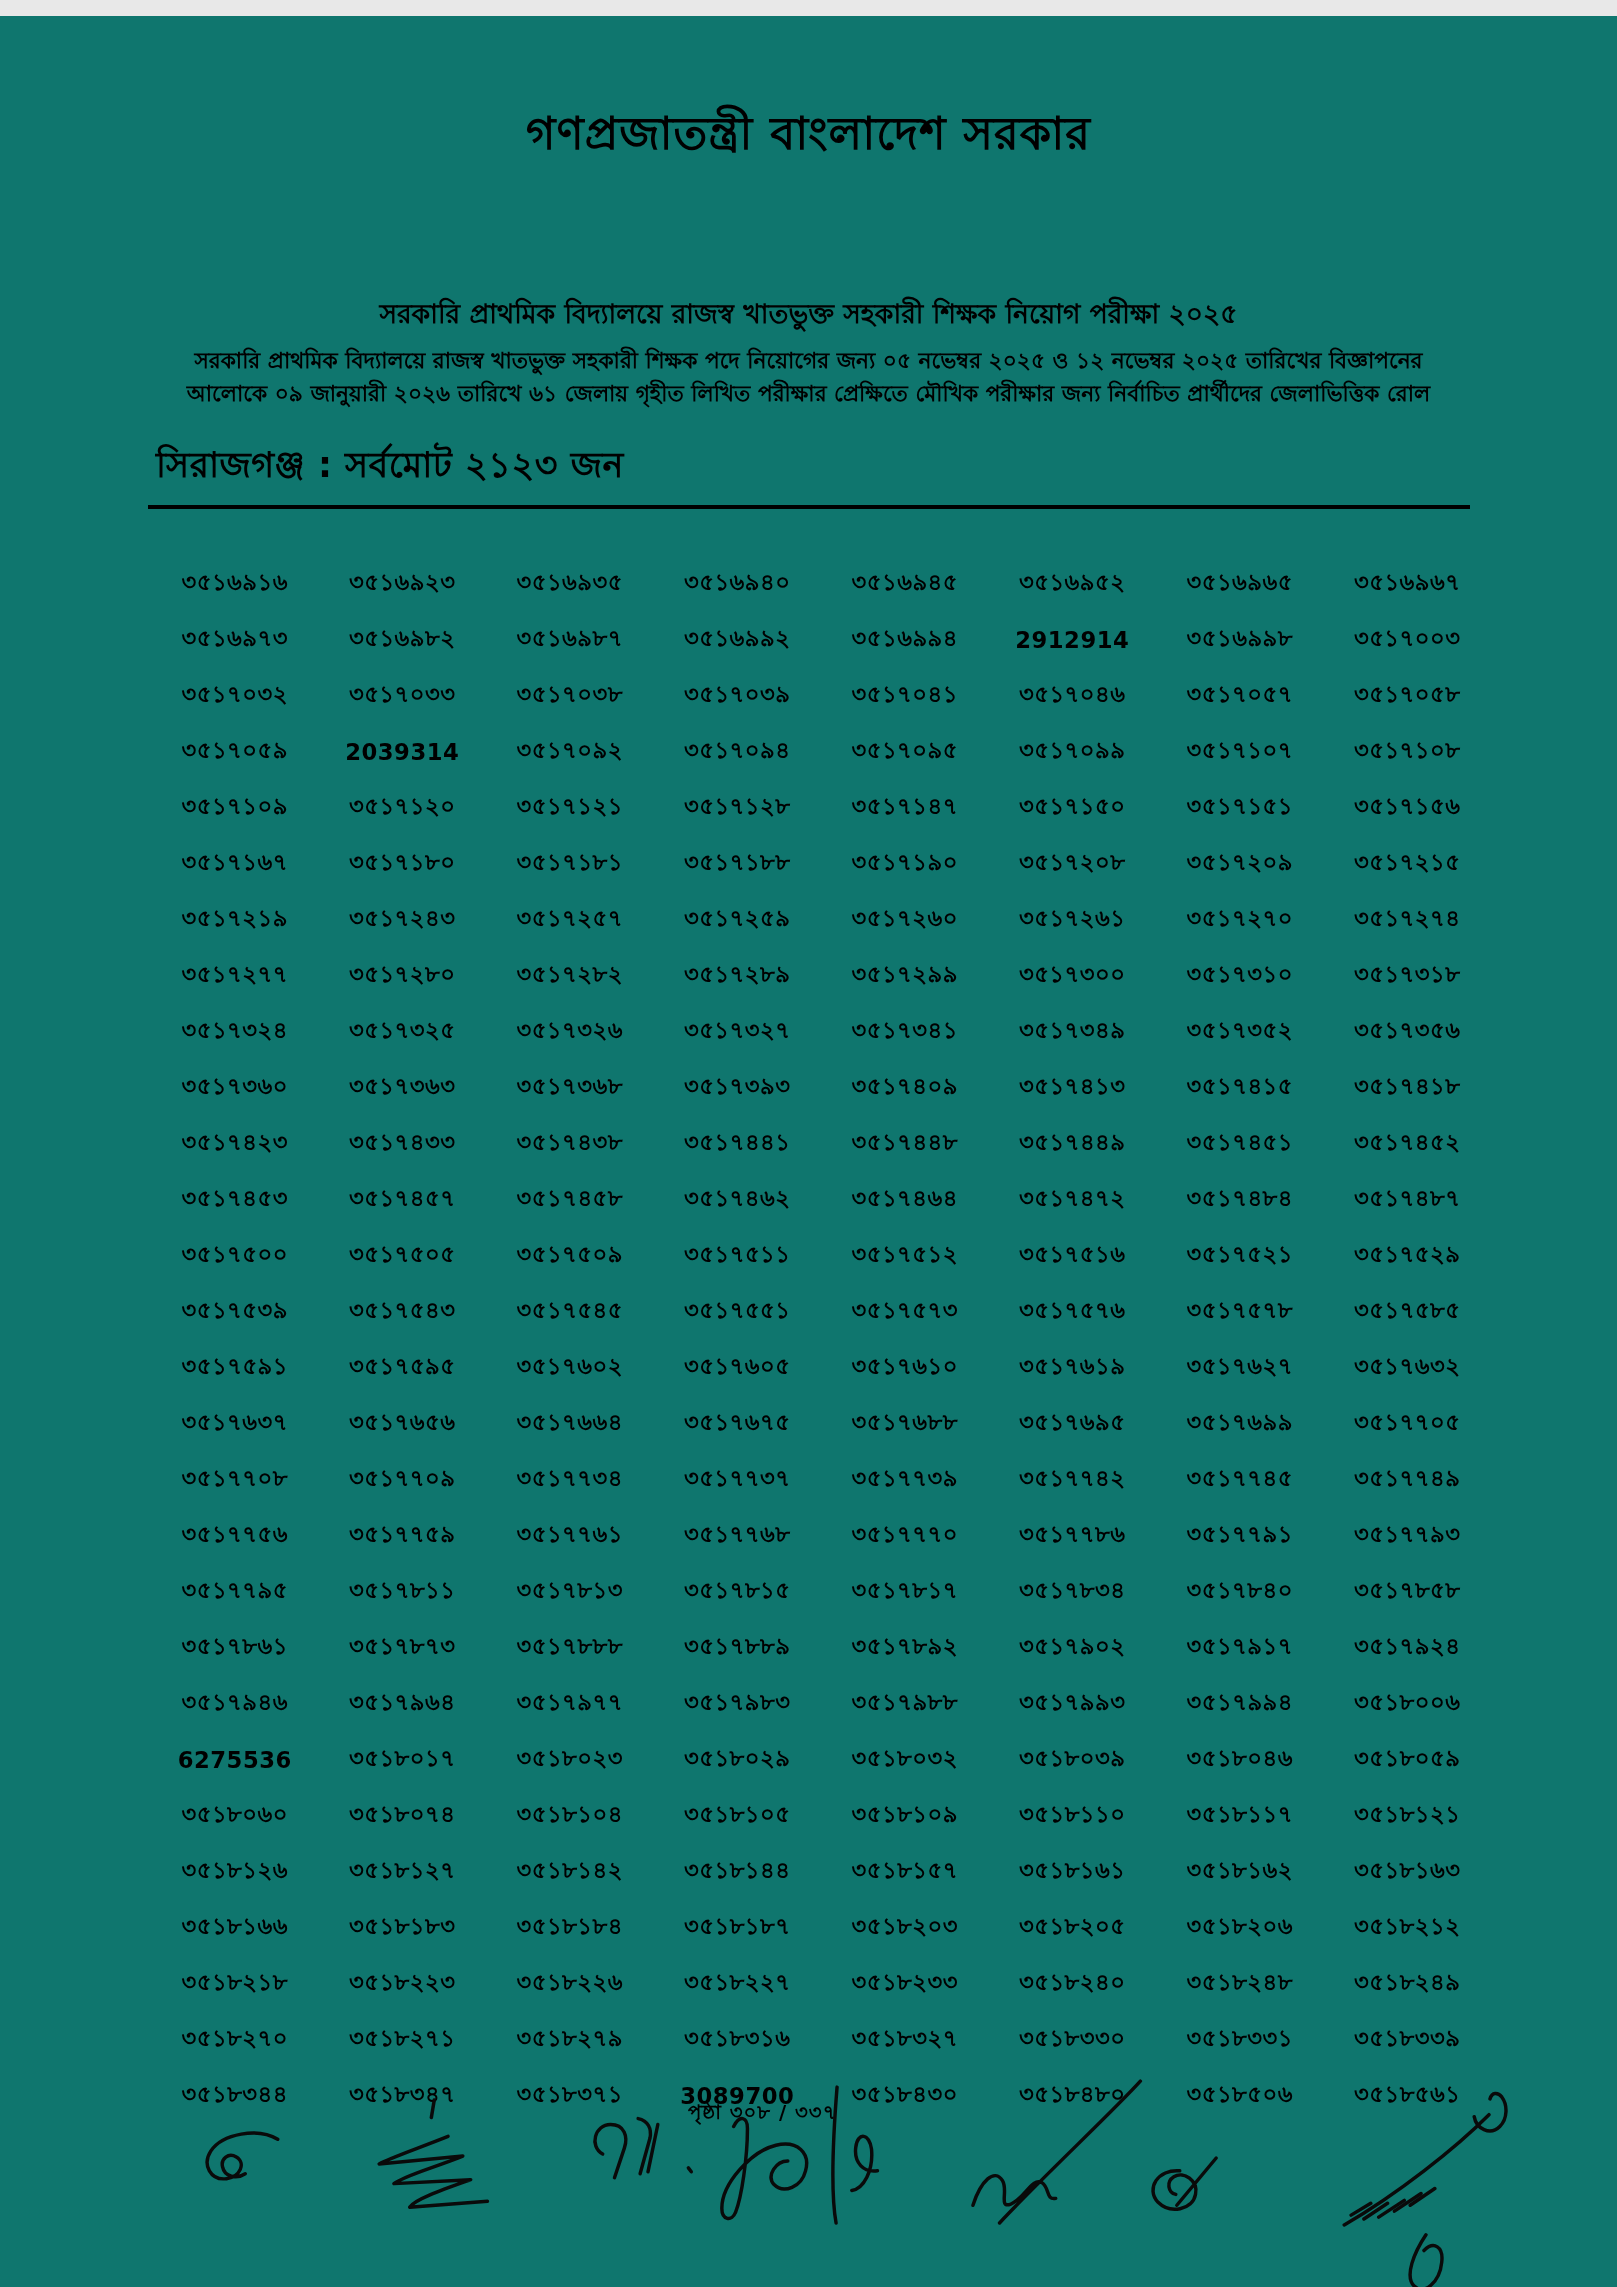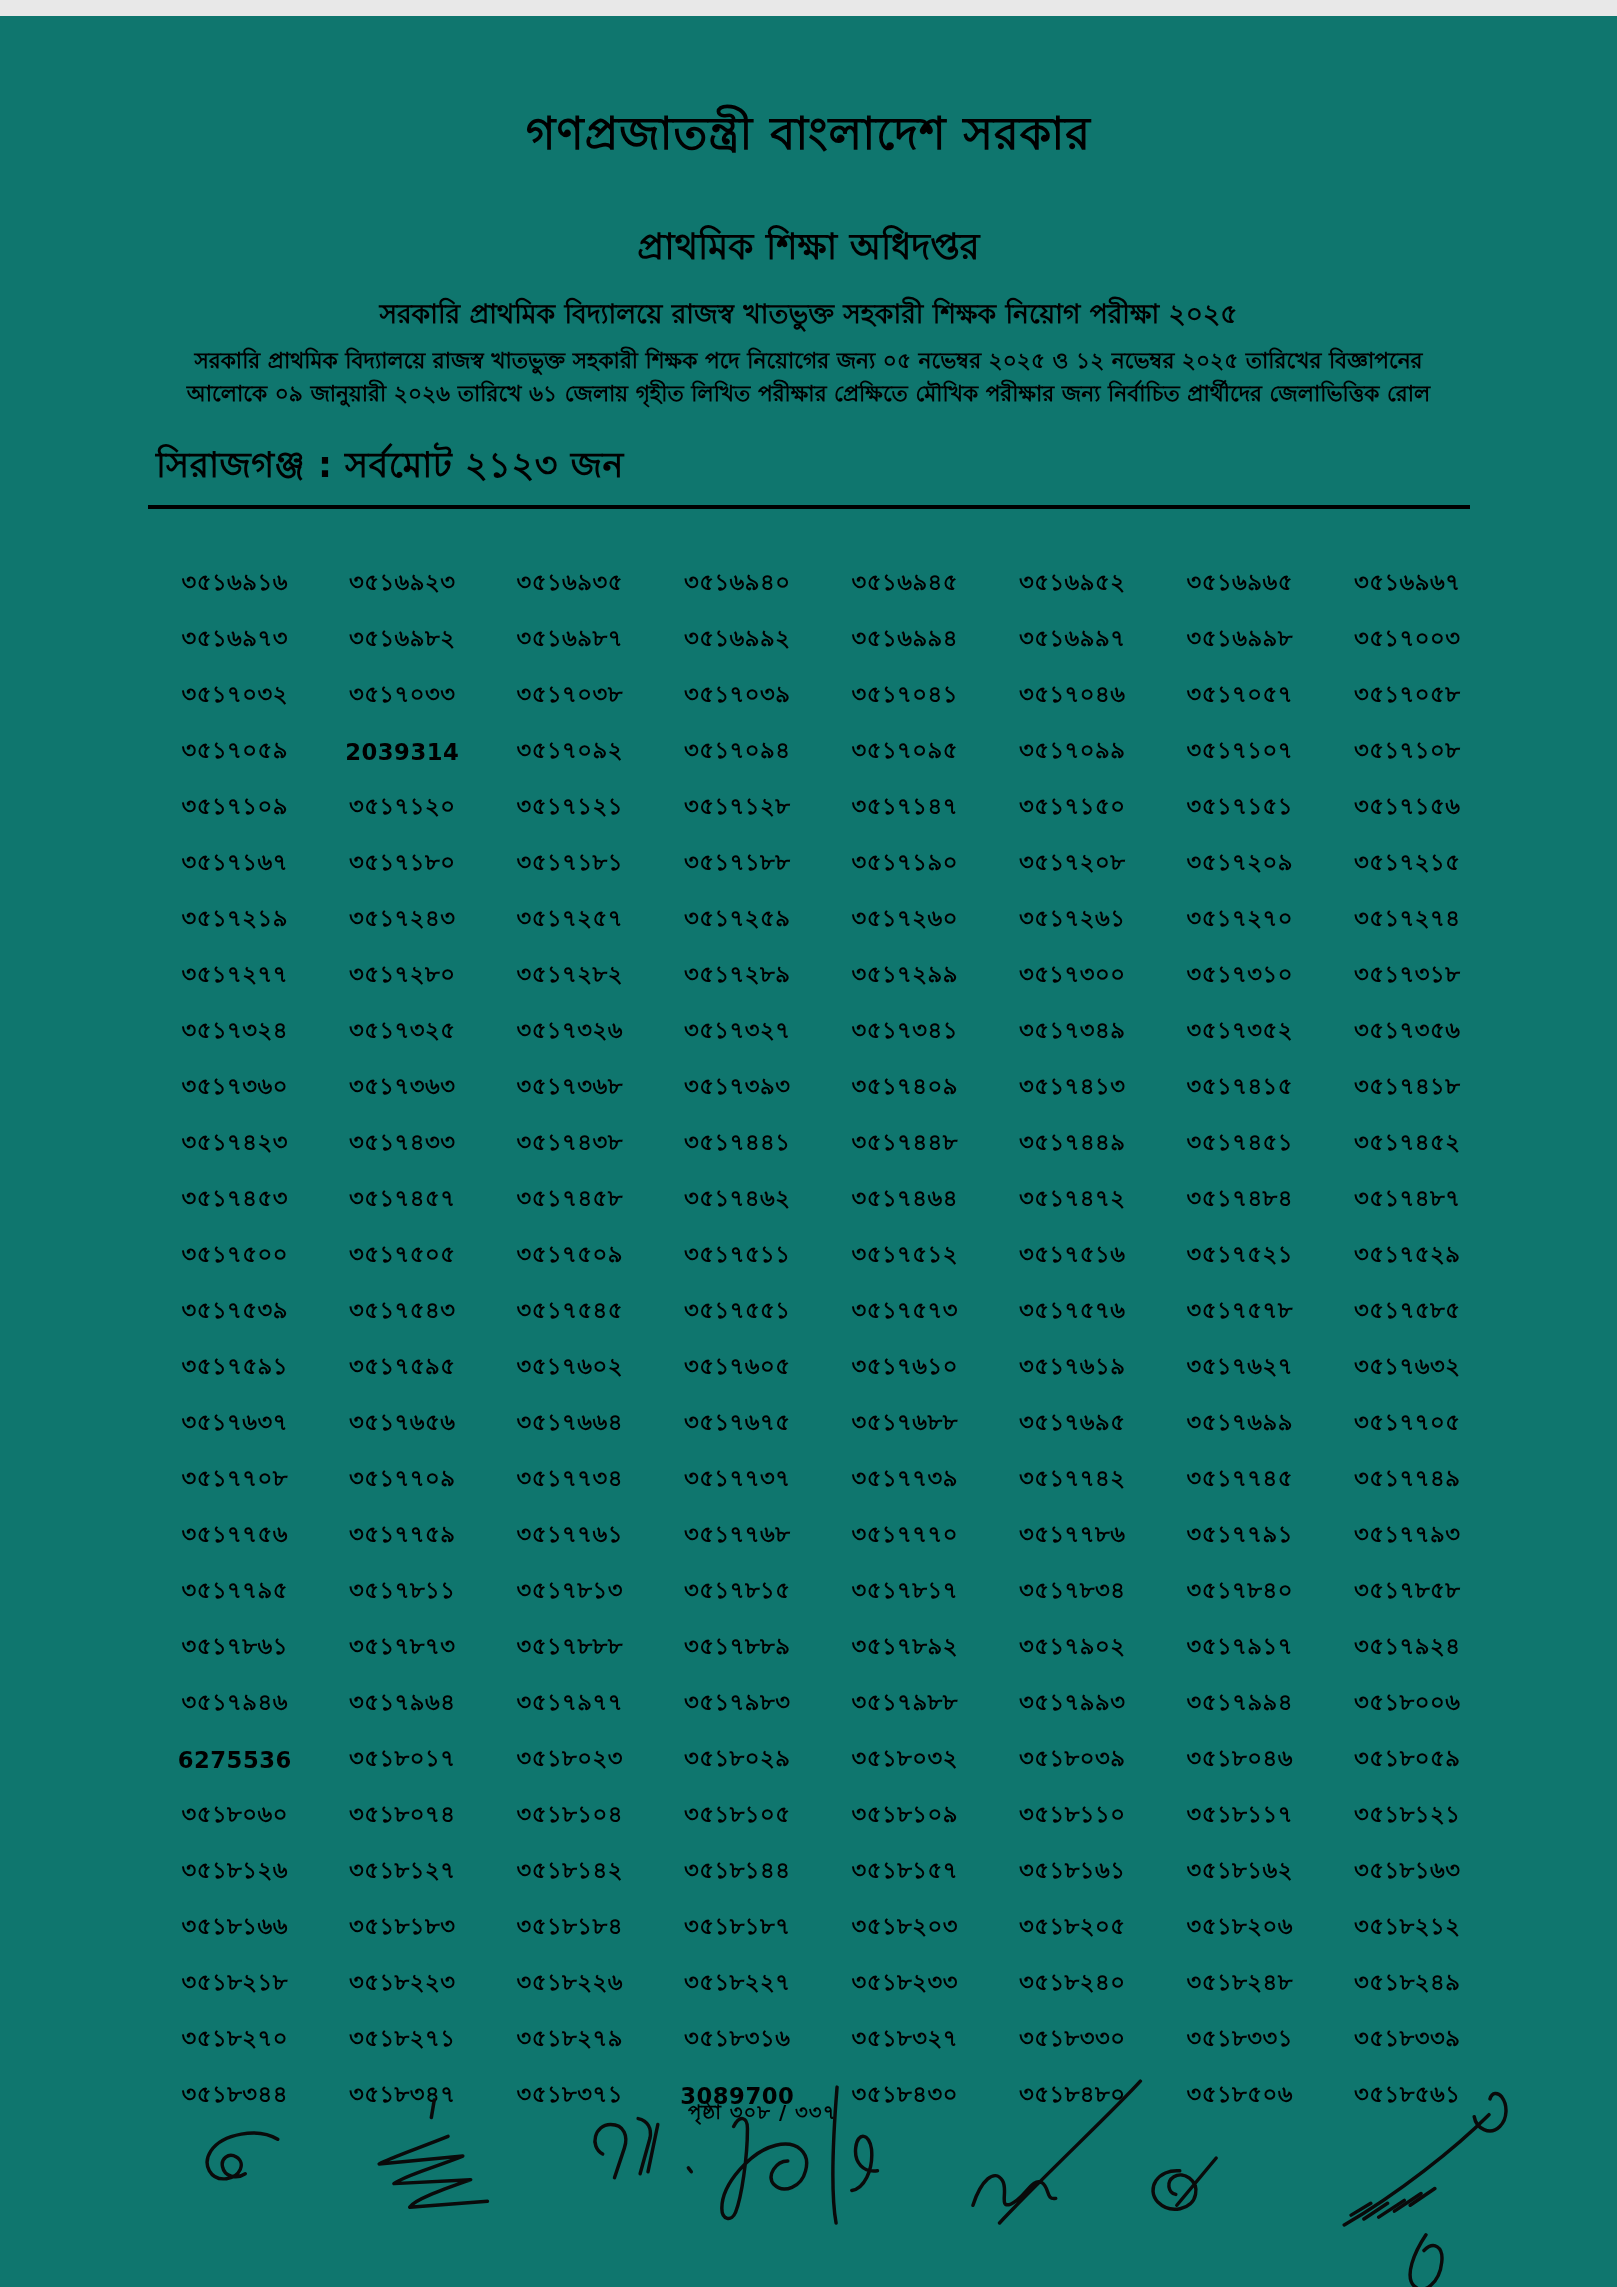--- a/index.html
+++ b/index.html
@@ -47,21 +47,20 @@
   }
   .signatures path{stroke:#0a0a0a;stroke-width:3.5;fill:none;stroke-linecap:round;stroke-linejoin:round;}
 </style>
 </head>
 <body>
 
 <div class="page">
 
   <div class="centered gov-title">গণপ্রজাতন্ত্রী বাংলাদেশ সরকার</div>
 
-  <div class="centered dir-title">প্রাথমিক শিক্ষা অধিদপ্তর</div>
 
   <div class="centered exam-title">সরকারি প্রাথমিক বিদ্যালয়ে রাজস্ব খাতভুক্ত সহকারী শিক্ষক নিয়োগ পরীক্ষা ২০২৫</div>
 
   <div class="centered notice">
     <div>সরকারি প্রাথমিক বিদ্যালয়ে রাজস্ব খাতভুক্ত সহকারী শিক্ষক পদে নিয়োগের জন্য ০৫ নভেম্বর ২০২৫ ও ১২ নভেম্বর ২০২৫ তারিখের বিজ্ঞাপনের</div>
     <div>আলোকে ০৯ জানুয়ারী ২০২৬ তারিখে ৬১ জেলায় গৃহীত লিখিত পরীক্ষার প্রেক্ষিতে মৌখিক পরীক্ষার জন্য নির্বাচিত প্রার্থীদের জেলাভিত্তিক রোল</div>
   </div>
 
   <div class="district-heading">সিরাজগঞ্জ : সর্বমোট ২১২৩ জন</div>
 
@@ -74,21 +73,21 @@
       <div class="roll-cell">৩৫১৬৯৪০</div>
       <div class="roll-cell">৩৫১৬৯৪৫</div>
       <div class="roll-cell">৩৫১৬৯৫২</div>
       <div class="roll-cell">৩৫১৬৯৬৫</div>
       <div class="roll-cell">৩৫১৬৯৬৭</div>
       <div class="roll-cell">৩৫১৬৯৭৩</div>
       <div class="roll-cell">৩৫১৬৯৮২</div>
       <div class="roll-cell">৩৫১৬৯৮৭</div>
       <div class="roll-cell">৩৫১৬৯৯২</div>
       <div class="roll-cell">৩৫১৬৯৯৪</div>
-      <div class="roll-cell">৩৫১৬৯৯৭</div>
+      <div class="roll-cell">2912914</div>
       <div class="roll-cell">৩৫১৬৯৯৮</div>
       <div class="roll-cell">৩৫১৭০০৩</div>
       <div class="roll-cell">৩৫১৭০৩২</div>
       <div class="roll-cell">৩৫১৭০৩৩</div>
       <div class="roll-cell">৩৫১৭০৩৮</div>
       <div class="roll-cell">৩৫১৭০৩৯</div>
       <div class="roll-cell">৩৫১৭০৪১</div>
       <div class="roll-cell">৩৫১৭০৪৬</div>
       <div class="roll-cell">৩৫১৭০৫৭</div>
       <div class="roll-cell">৩৫১৭০৫৮</div>

